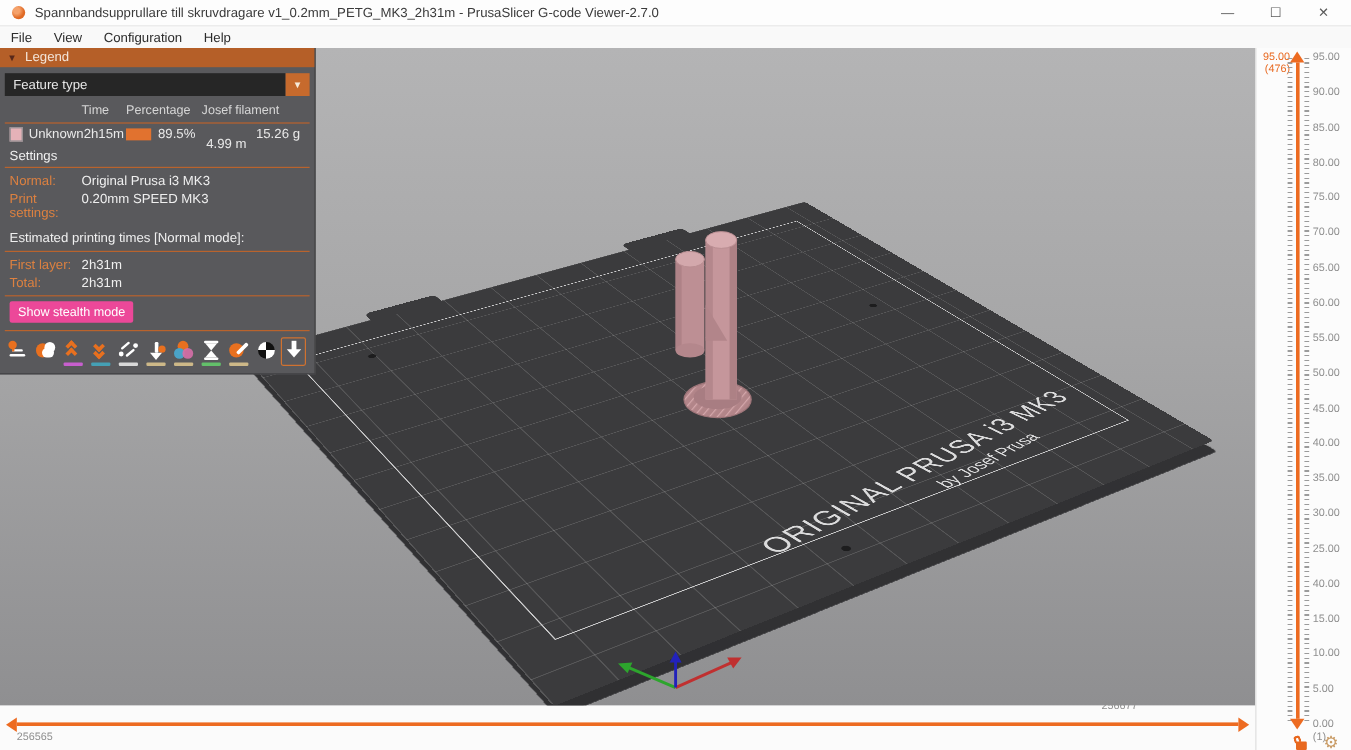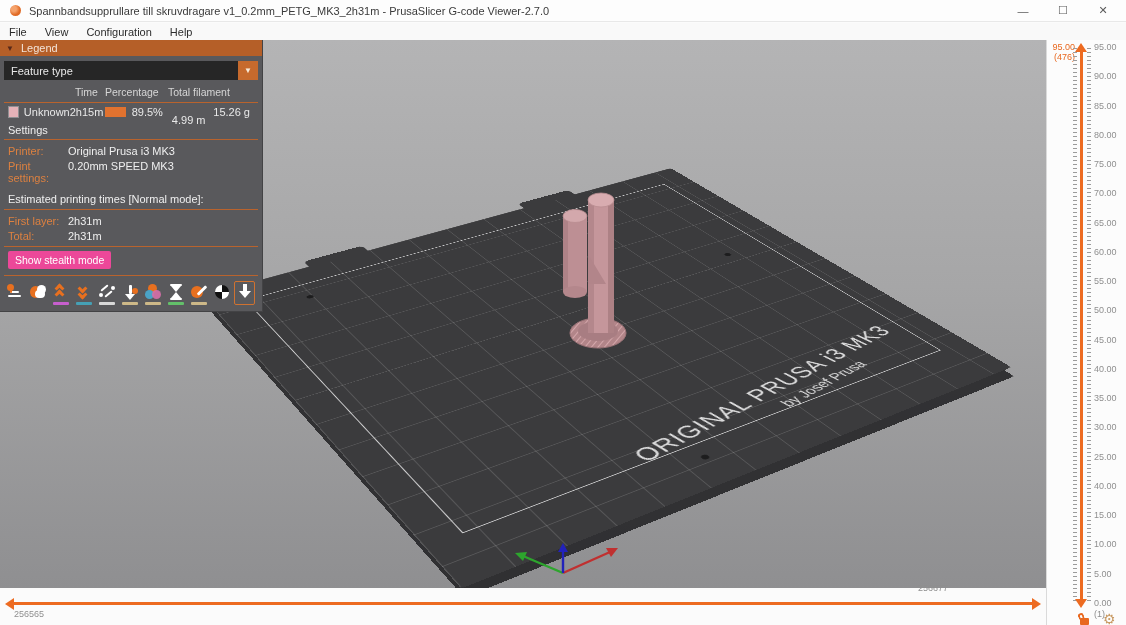--- a/index.html
+++ b/index.html
@@ -57,21 +57,21 @@
   .legend-header { height:16px; background:#b55f28; display:flex; align-items:center;
     padding:0 6px; color:#f3e4d8; }
   .legend-header .tri { color:#57281a; font-size:8px; margin-right:7px; }
   .legend-header .lbl { font-size:11px; }
   .combo { margin:5px 4px 3px 4px; height:19px; display:flex; }
   .combo-text { flex:1; background:#262626; color:#e8e8e8; display:flex;
     align-items:center; padding:0 7px; }
   .combo-btn { width:20px; background:#c66a2d; display:flex; align-items:center;
     justify-content:center; color:#f6ead9; font-size:8px; }
   .tbl-head { display:flex; color:#d6d6d6; font-size:10.5px; padding:3px 0 4px 0; }
-  .tbl-head .c1 { width:68px; } .tbl-head .c2 { width:37px;text-align:center; }
+  .tbl-head .c1 { width:68px; } .tbl-head .c2 { width:37px; }
   .tbl-head .c3 { width:58px; } .tbl-head .c4 { width:90px; padding-left:5px;}
   .sep { height:1px; background:#b9632d; margin:0 4px; }
   .tbl-row { display:flex; align-items:center; height:17px; padding:0 0 0 8px; font-size:11px; }
   .swatch { width:12px; height:12px; margin-right:5px; border:1px solid #8f8f92; }
   .cell-label { width:47px; }
   .cell-time { width:33px; }
   .bar-outer { width:27px; height:10px; margin:0 3px 0 2px; background:#59595c; }
   .bar-fill { height:10px; background:#e1722f; }
   .cell-pct { width:35px; text-align:right; margin-right:6px; }
   .cell-m { width:40px; margin-left:3px;margin-top:16px; }
@@ -227,21 +227,21 @@
 
     <div class="combo">
       <div class="combo-text">Feature type</div>
       <div class="combo-btn">▼</div>
     </div>
 
     <div class="tbl-head">
       <div class="c1"></div>
       <div class="c2">Time</div>
       <div class="c3">Percentage</div>
-      <div class="c4">Total filament</div>
+      <div class="c4">Josef filament</div>
     </div>
     <div class="sep"></div>
 
     <div class="tbl-row">
       <div class="swatch" style="background: rgb(229, 178, 184);"></div>
       <div class="cell-label">Unknown</div>
       <div class="cell-time">2h15m</div>
       <div class="bar-outer">
         <div class="bar-fill" style="width: 89.5%;"></div>
       </div>
@@ -249,21 +249,21 @@
       <div class="cell-m">4.99 m</div>
       <div class="cell-g">15.26 g</div>
     </div>
 
     <div class="sec-title">Settings</div>
     <div class="sep"></div>
 
     <div style="padding:3px 0;">
 
         <div class="kv-row">
-          <div class="kv-key">Printer:</div>
+          <div class="kv-key">Normal:</div>
           <div class="kv-val">Original Prusa i3 MK3</div>
         </div>
 
         <div class="kv-row">
           <div class="kv-key">Print settings:</div>
           <div class="kv-val">0.20mm SPEED MK3</div>
         </div>
 
       </div>
 

